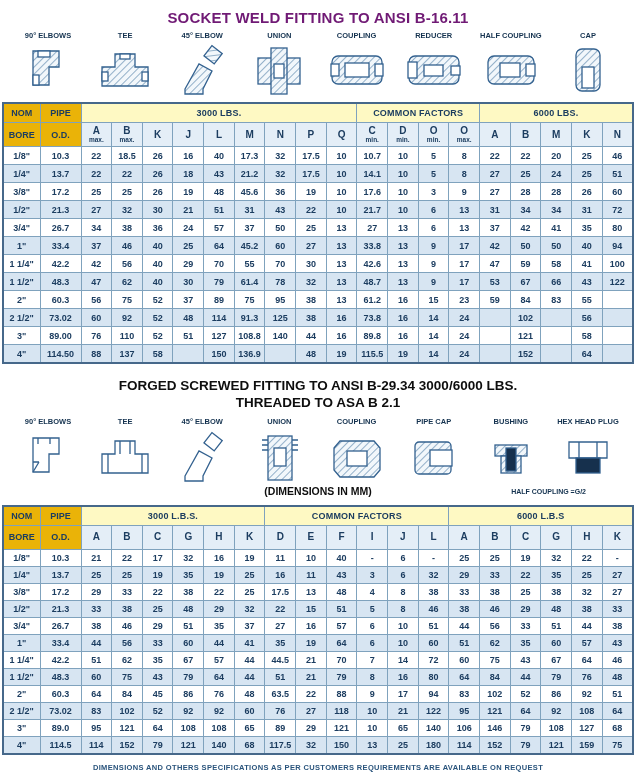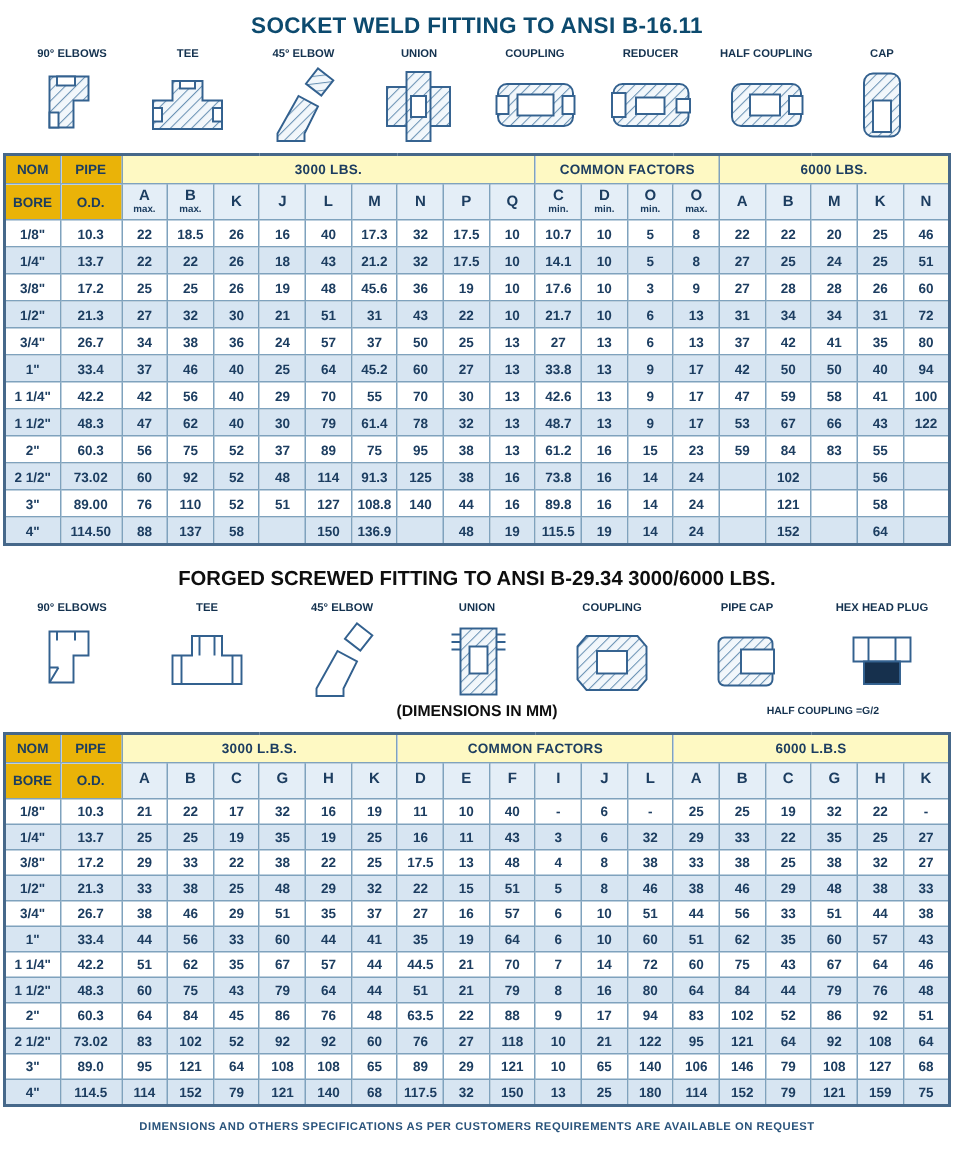--- a/index.html
+++ b/index.html
@@ -1,20 +1,20 @@
 <!DOCTYPE html>
 <html><head>
 <meta charset="utf-8">
 <style>
   html,body{margin:0;padding:0;}
   body{
     width:636px;height:781px;background:#ffffff;position:relative;overflow:hidden;
     font-family:"Liberation Sans",sans-serif;color:#1c3d60;
   }
-  .title{font-size:15px;font-weight:bold;color:#0c4a6e;text-align:center;margin:9px 0 0 0;letter-spacing:.2px;}
+  .title{font-size:15px;font-weight:bold;color:#701a75;text-align:center;margin:9px 0 0 0;letter-spacing:.2px;}
   .title2{font-size:13.5px;font-weight:bold;color:#0e0e0e;text-align:center;margin:14px 0 0 0;line-height:1.25;}
   .strip{display:flex;justify-content:space-between;align-items:flex-start;padding:0 12px;margin-top:5px;}
   .diagram{display:flex;flex-direction:column;align-items:center;width:72px;}
   .diagram-label{font-size:7.5px;font-weight:bold;color:#14324f;text-align:center;line-height:1.25;min-height:9px;}
   .diagram-art{margin-top:1px;line-height:0;}
   table.tbl{width:632px;margin:5px auto 0 auto;border-collapse:collapse;table-layout:fixed;border:2px solid #46688a;}
   table.tbl th,table.tbl td{border:1px solid #7fa2bd;text-align:center;vertical-align:middle;padding:0;overflow:hidden;}
   th.stub1{background:#eab308;font-size:9px;font-weight:bold;color:#1c3d60;height:18px;}
   th.band{background:#fef9c3;font-size:9px;font-weight:bold;color:#1c3d60;height:18px;letter-spacing:.2px;}
   th.letter{background:#e4eef7;font-size:10px;font-weight:bold;color:#1c3d60;height:23px;line-height:1.05;}
@@ -427,20 +427,21 @@
         <td>152</td>
         <td></td>
         <td>64</td>
         <td></td>
       </tr>
     </tbody>
   </table>
 
 <div class="title2">
   <div>FORGED SCREWED FITTING TO ANSI B-29.34 3000/6000 LBS.</div>
+  <div>THREADED TO ASA B 2.1</div>
 </div>
 
 <div class="strip">
     <div class="diagram">
       <div class="diagram-label">90° ELBOWS</div>
       <div class="diagram-art"><svg width="62" height="56" viewBox="0 0 62 56">
           <path d="M16 10 h26 v16 h-10 v18 h-16 z" fill="#ffffff" stroke="#33618f" stroke-width="1.3"></path>
           <path d="M21 10 v6 M33 10 v6 M16 34 h6 M16 44 l6 -10" fill="none" stroke="#33618f" stroke-width="1.3"></path>
         </svg></div>
     </div>
@@ -471,20 +472,28 @@
       <div class="diagram-art"><svg width="62" height="56" viewBox="0 0 62 56">
           <polygon points="8,20 14,13 48,13 54,20 54,42 48,49 14,49 8,42" fill="url(#hatch)" stroke="#33618f" stroke-width="1.3"></polygon>
           <rect x="21" y="23" width="20" height="15" fill="#ffffff" stroke="#33618f" stroke-width="1.3"></rect>
         </svg></div>
     </div>
     <div class="diagram">
       <div class="diagram-label">PIPE CAP</div>
       <div class="diagram-art"><svg width="62" height="56" viewBox="0 0 62 56">
           <rect x="12" y="14" width="36" height="32" rx="4" fill="url(#hatch)" stroke="#33618f" stroke-width="1.3"></rect>
           <rect x="27" y="22" width="22" height="16" fill="#ffffff" stroke="#33618f" stroke-width="1.3"></rect>
+        </svg></div>
+    </div>
+    <div class="diagram">
+      <div class="diagram-label">BUSHING</div>
+      <div class="diagram-art"><svg width="62" height="56" viewBox="0 0 62 56">
+          <rect x="15" y="17" width="32" height="11" fill="url(#hatch)" stroke="#33618f" stroke-width="1.3"></rect>
+          <rect x="21" y="28" width="20" height="17" fill="url(#hatch)" stroke="#33618f" stroke-width="1.3"></rect>
+          <rect x="26" y="20" width="10" height="23" fill="#16304d" stroke="#33618f" stroke-width="1.3"></rect>
         </svg></div>
     </div>
     <div class="diagram">
       <div class="diagram-label">HEX HEAD PLUG</div>
       <div class="diagram-art"><svg width="62" height="56" viewBox="0 0 62 56">
           <polygon points="12,14 50,14 50,30 12,30" fill="#ffffff" stroke="#33618f" stroke-width="1.3"></polygon>
           <path d="M22 14 v16 M40 14 v16" fill="none" stroke="#33618f" stroke-width="1.3"></path>
           <rect x="19" y="30" width="24" height="15" fill="#16304d" stroke="#33618f" stroke-width="1.3"></rect>
         </svg></div>
     </div>

